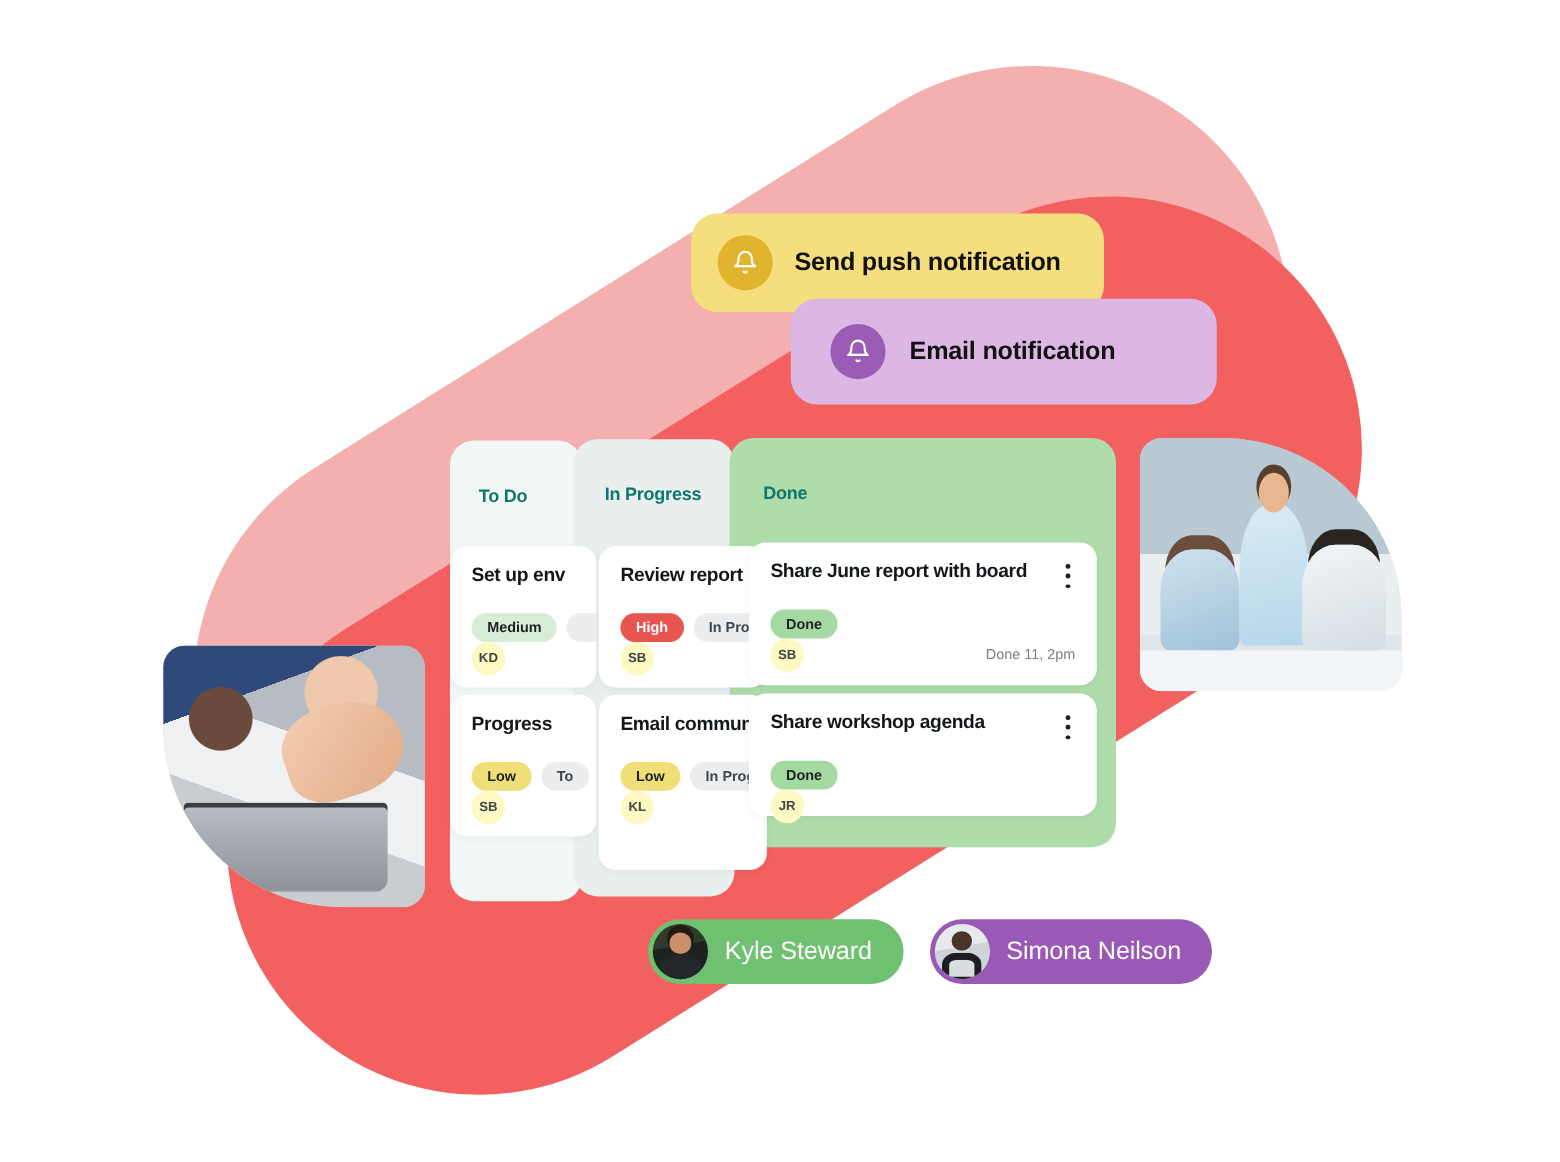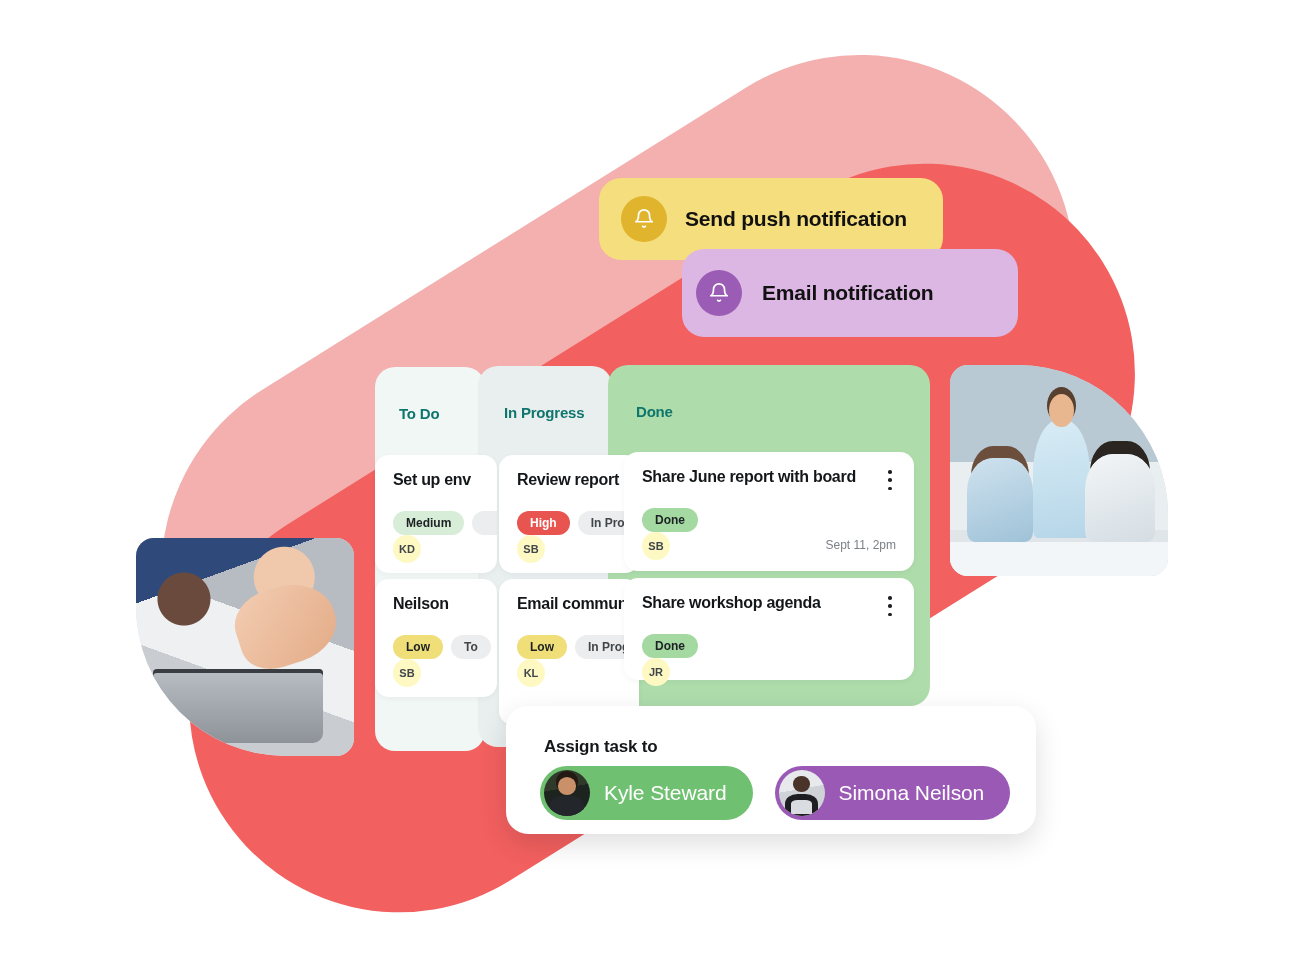--- a/index.html
+++ b/index.html
@@ -92,29 +92,28 @@
   }
   .desk{
     position:absolute;left:0;right:0;bottom:0;height:16%;
     background:#f3f6f8;
   }
 
   
   .notif{
     position:absolute;display:flex;align-items:center;
     border-radius:22px;
-    margin-left:23px;
   }
   .notif-push{
     left:576px; top:178px; width:322px; height:82px;
     background:#F5DE7D; padding-left:22px; gap:18px;
   }
   .notif-email{
     left:659px; top:249px; width:322px; height:88px;
-    background:#DCB7E4; padding-left:14px; gap:20px;
+    background:#DCB7E4; padding-left:33px; gap:20px;
   }
   .bell-badge{
     width:46px;height:46px;border-radius:50%;
     display:flex;align-items:center;justify-content:center;flex:0 0 auto;
   }
   .bell-yellow{background:#E0B42C;}
   .bell-purple{background:#9A5CB4;}
   .notif-label{
     font-size:21px;font-weight:600;color:#111;letter-spacing:-0.2px;
   }
@@ -250,21 +249,21 @@
   <div class="card c-todo-1 clip">
     <div class="card-title">Set up env</div>
     <div class="tags">
       <span class="tag tag-medium">Medium</span>
       <span class="tag tag-grey">&nbsp;&nbsp;&nbsp;</span>
     </div>
     <div class="avatar-sm">KD</div>
   </div>
 
   <div class="card c-todo-2 clip">
-    <div class="card-title">Neilson</div>
+    <div class="card-title">Progress</div>
     <div class="tags">
       <span class="tag tag-low">Low</span>
       <span class="tag tag-grey">To</span>
     </div>
     <div class="avatar-sm">SB</div>
   </div>
 
   <div class="card c-prog-1 clip">
     <div class="card-title">Review report</div>
     <div class="tags">
@@ -287,21 +286,21 @@
     <div class="card-title">Share June report with board</div>
     <div class="kebab">
         <i></i>
         <i></i>
         <i></i>
       </div>
     <div class="tags">
       <span class="tag tag-done">Done</span>
     </div>
     <div class="avatar-sm">SB</div>
-    <div class="card-time">Sept 11, 2pm</div>
+    <div class="card-time">Done 11, 2pm</div>
   </div>
 
   <div class="card c-done-2">
     <div class="card-title">Share workshop agenda</div>
     <div class="kebab">
         <i></i>
         <i></i>
         <i></i>
       </div>
     <div class="tags">
@@ -323,23 +322,20 @@
   <div class="notif notif-email">
     <div class="bell-badge bell-purple">
       <svg width="22" height="22" viewBox="0 0 24 24" fill="none" stroke="#fff" stroke-width="1.9" stroke-linecap="round" stroke-linejoin="round" aria-hidden="true">
         <path d="M18 8A6 6 0 0 0 6 8c0 6-3 7-3 7h18s-3-1-3-7"></path>
         <path d="M10.5 20a1.8 1.8 0 0 0 3 0"></path>
       </svg>
     </div>
     <div class="notif-label">Email notification</div>
   </div>
 
-  <div class="assign">
-    <div class="assign-label">Assign task to</div>
-  </div>
 
   <div class="assign-row">
     <div class="chip chip-green">
       <span class="chip-av av-kyle"></span>
       <span class="chip-name">Kyle Steward</span>
     </div>
     <div class="chip chip-purple">
       <span class="chip-av av-simona"></span>
       <span class="chip-name">Simona Neilson</span>
     </div>

